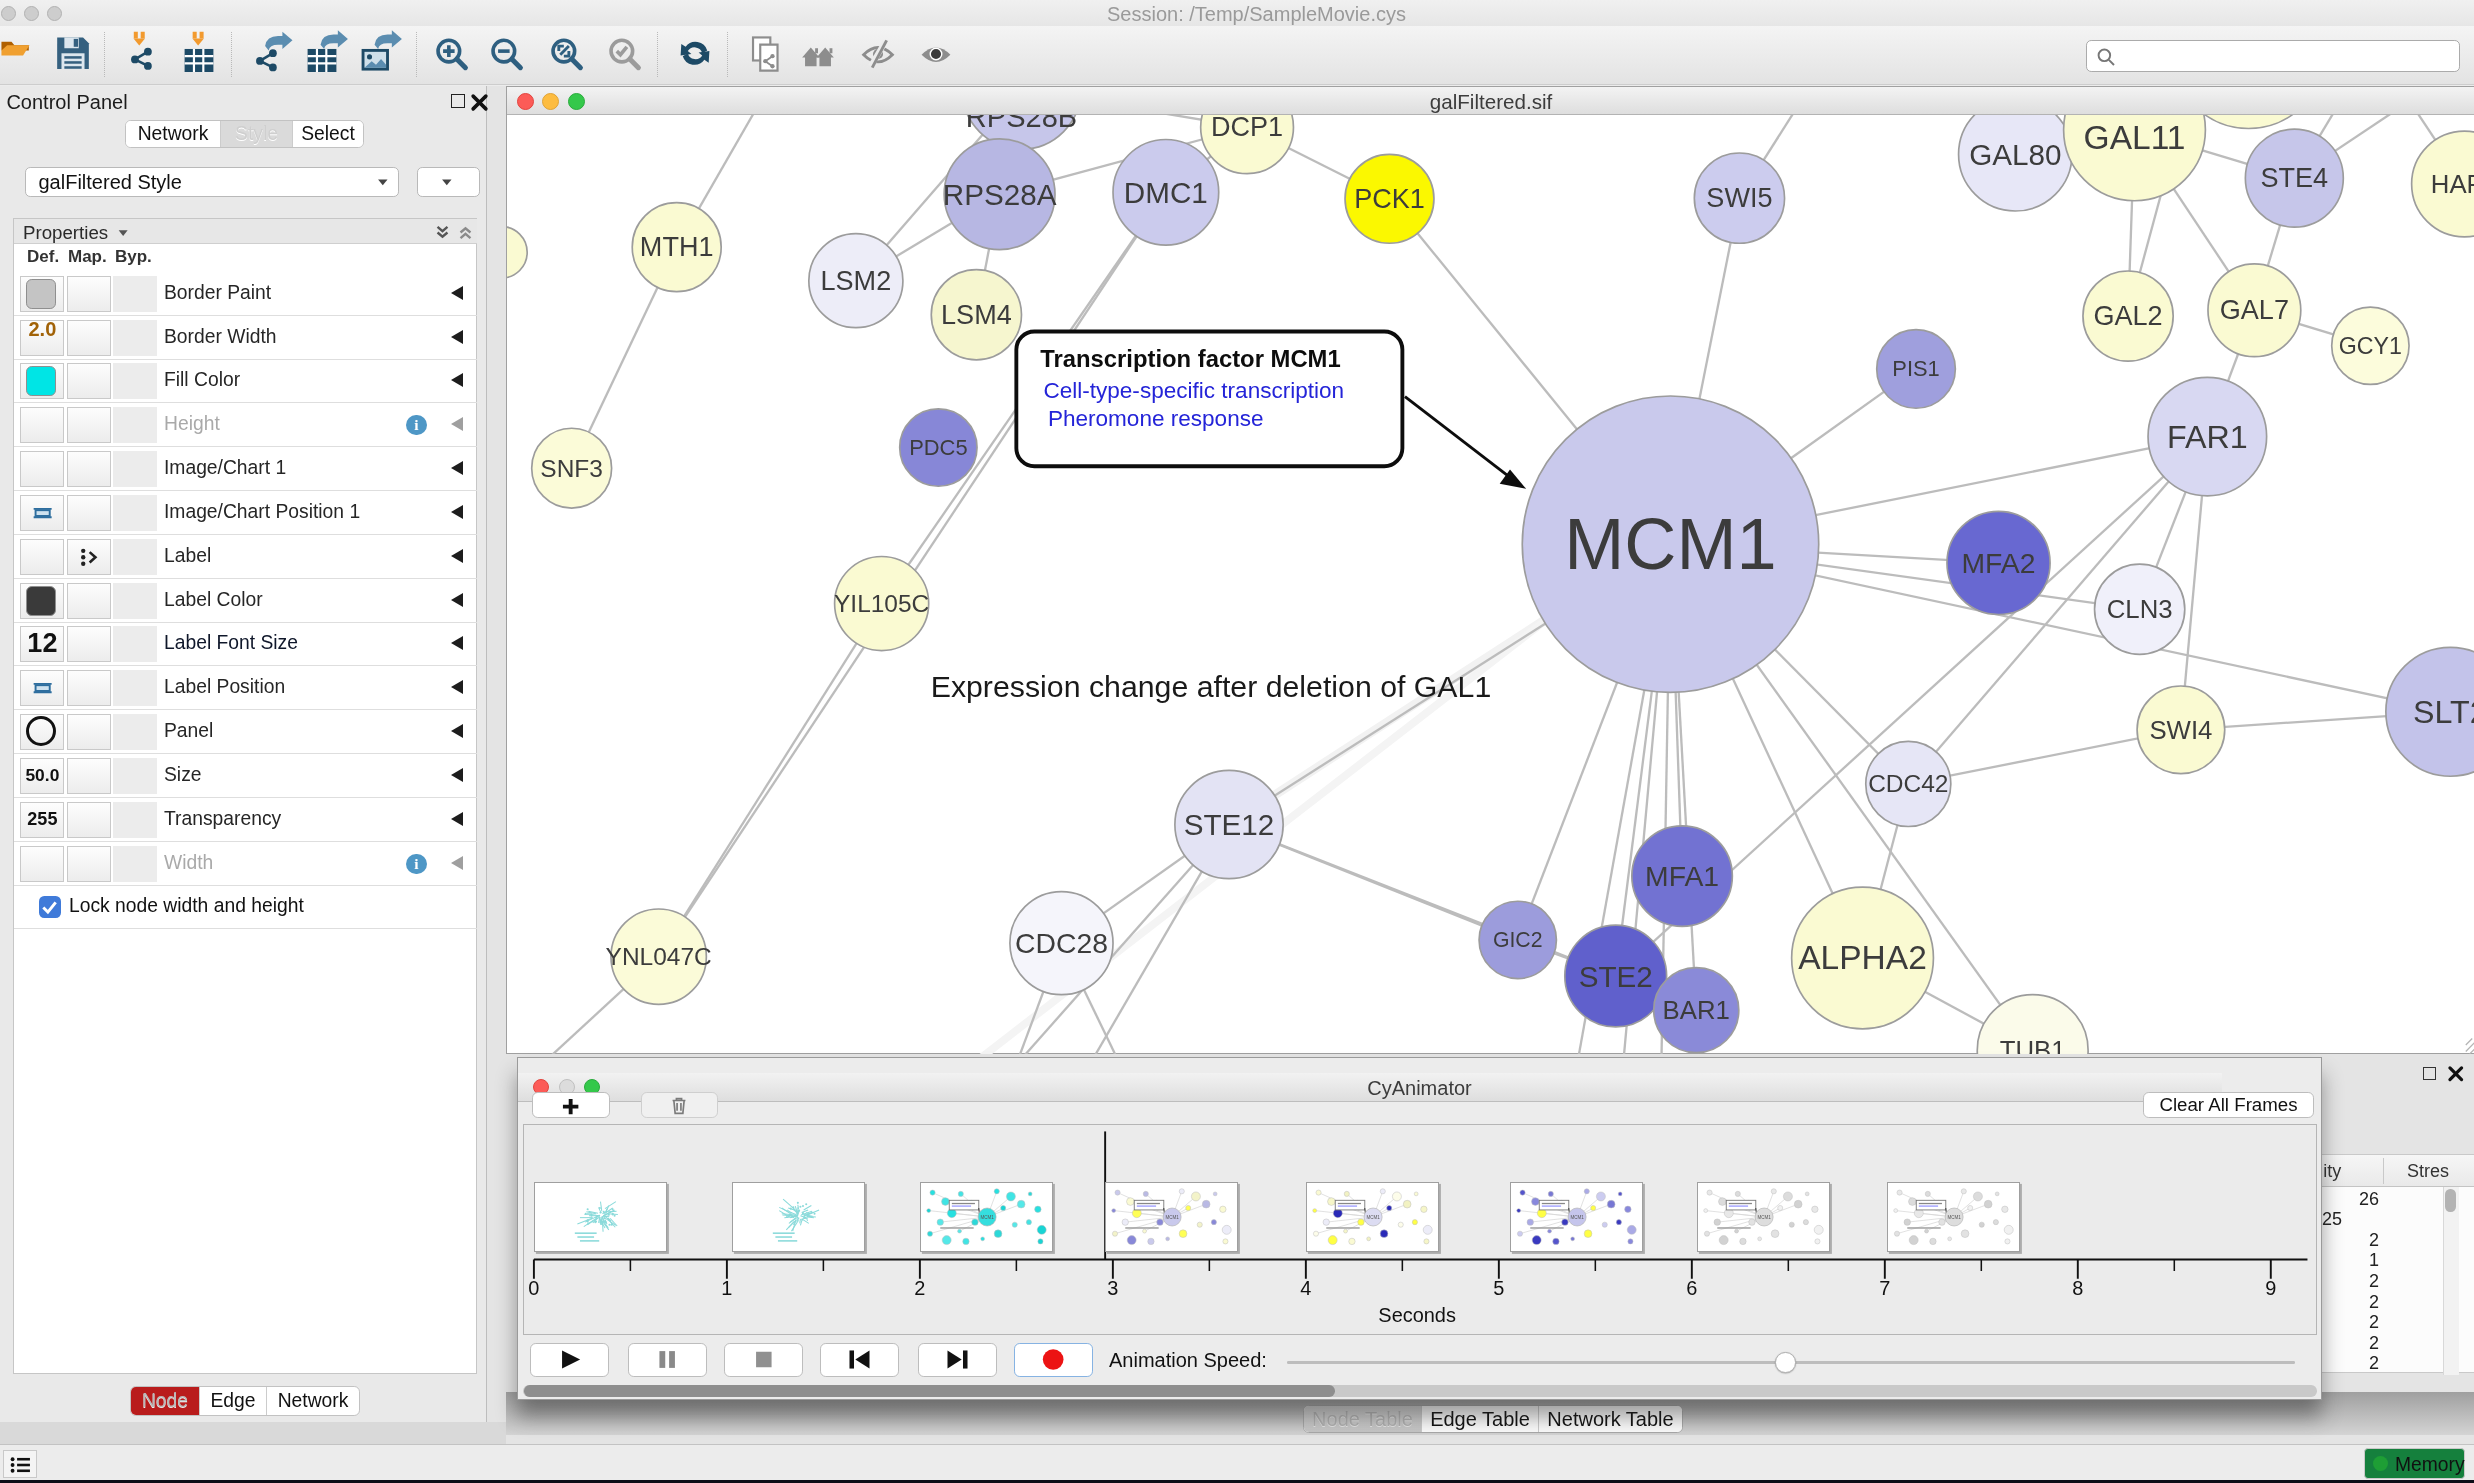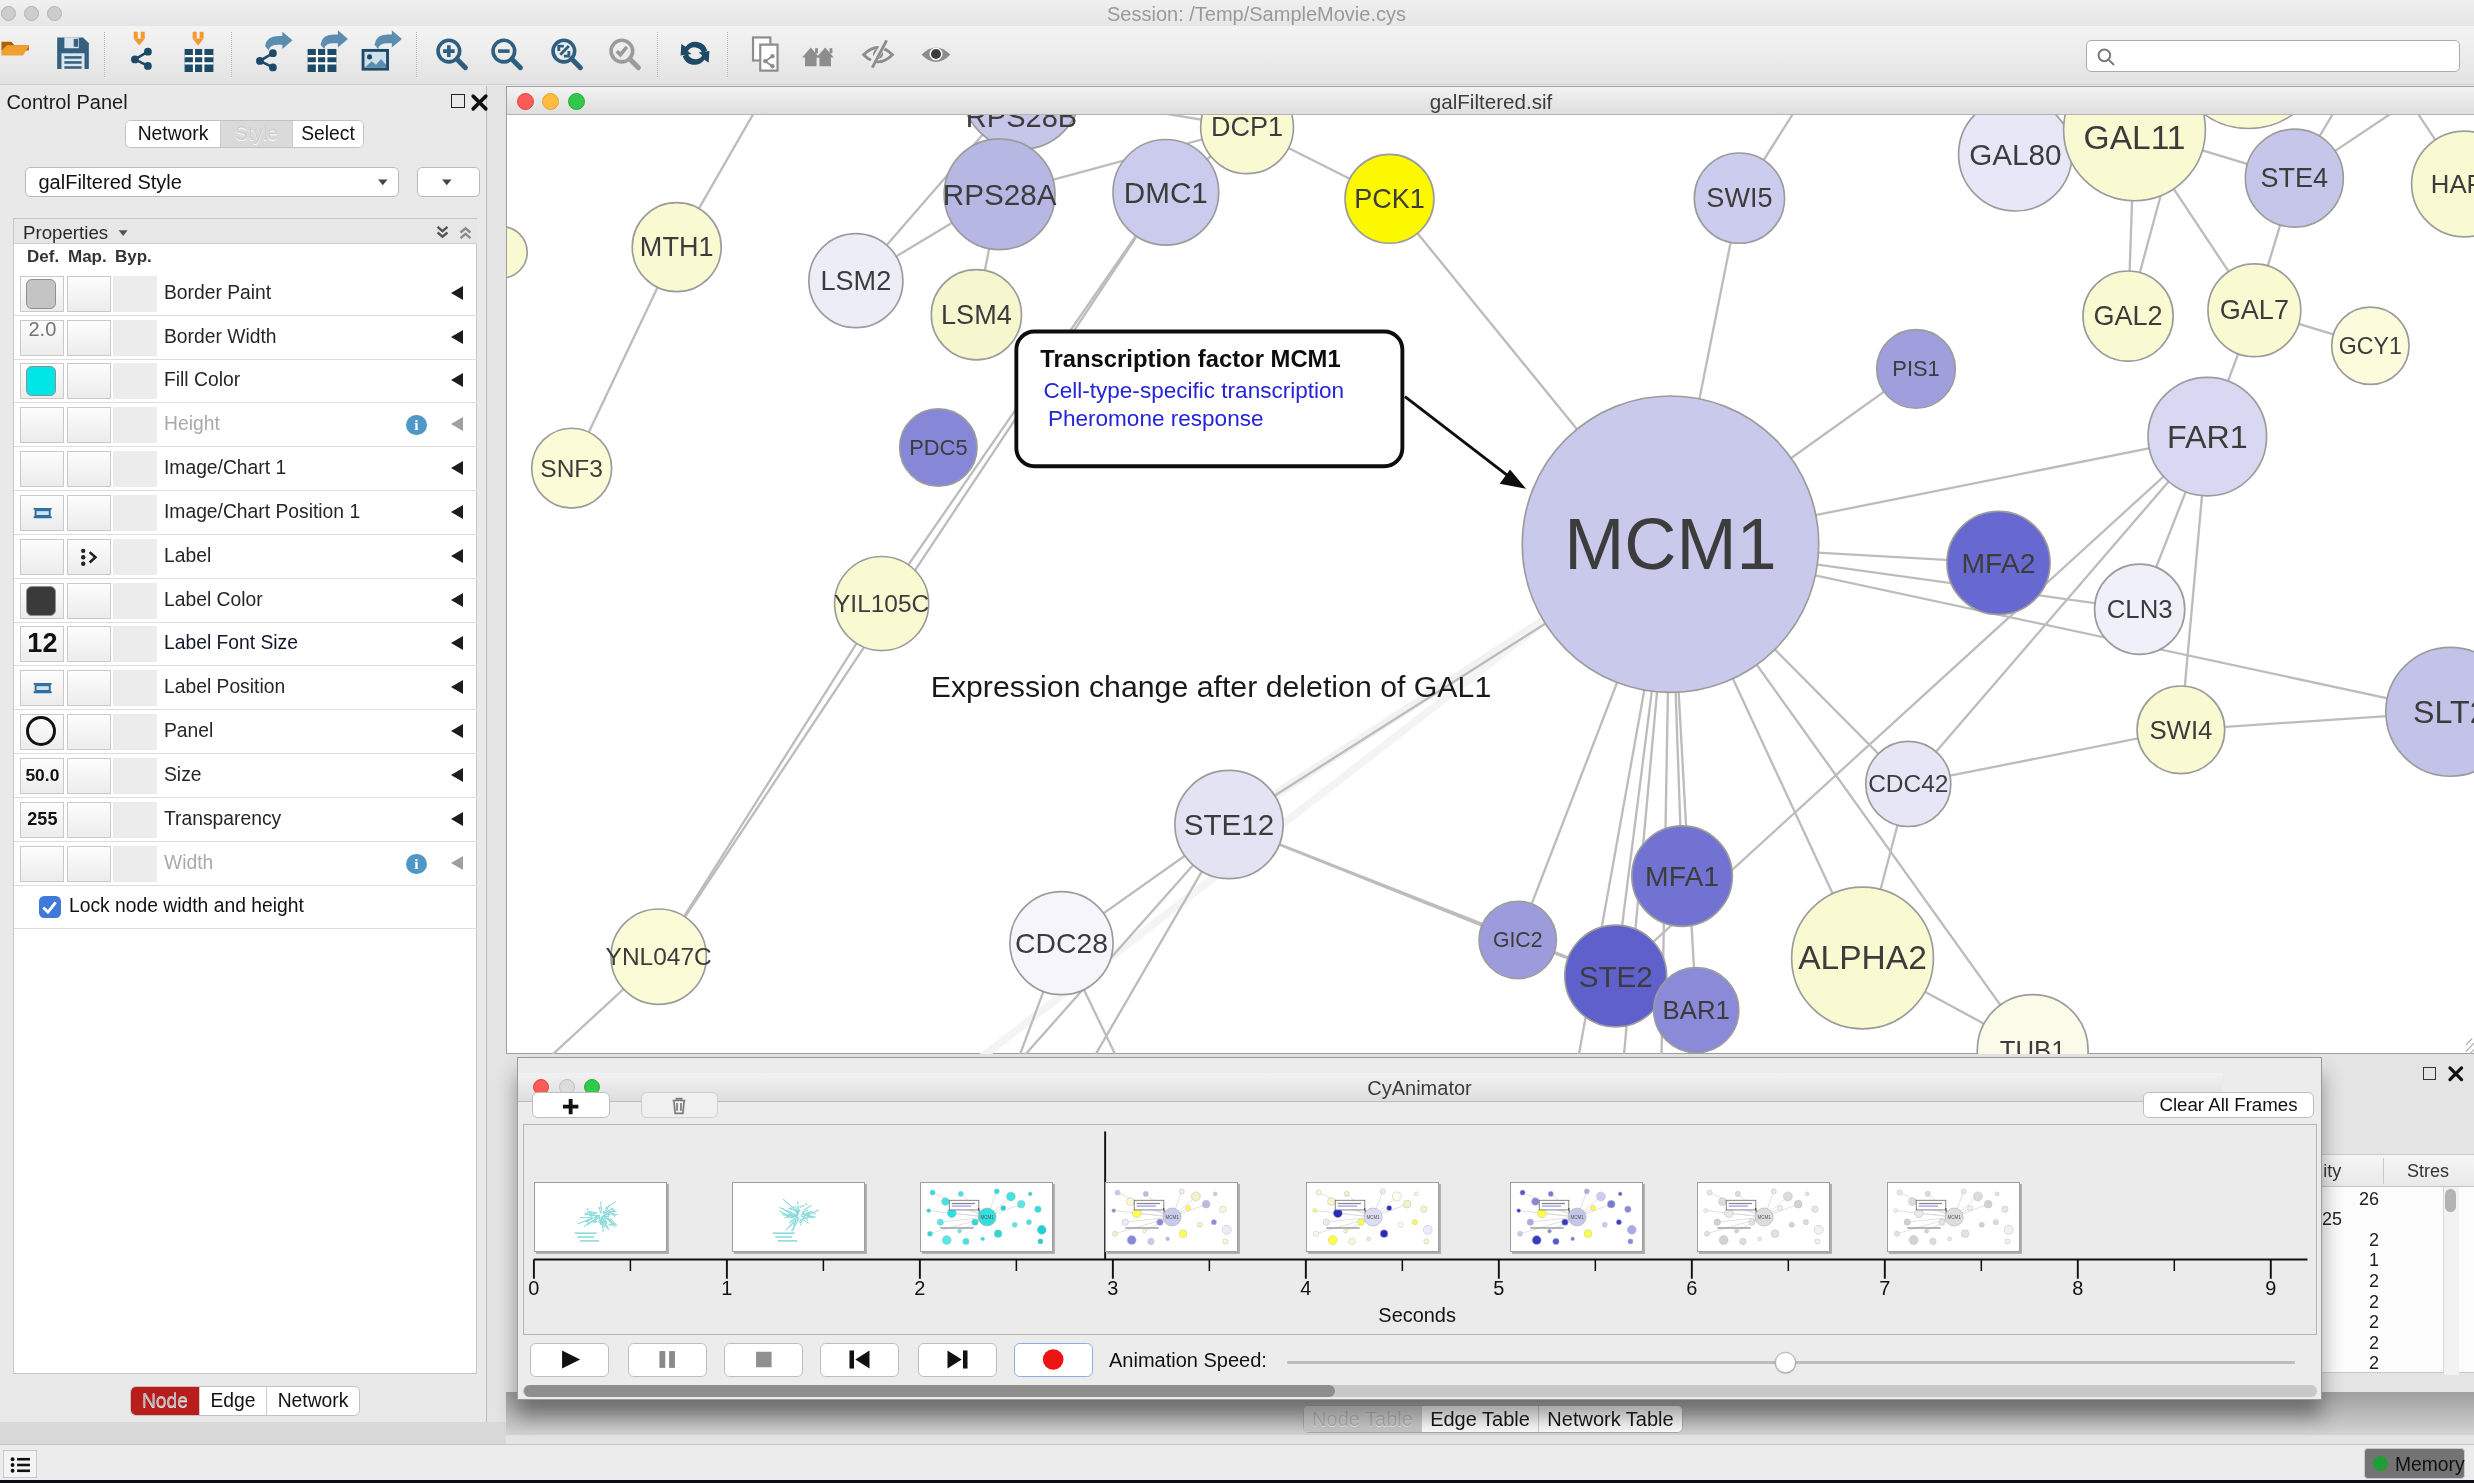--- a/index.html
+++ b/index.html
@@ -192,21 +192,21 @@
       <div style="position:absolute;left:99px;top:3.9px;width:44px;height:36px;background:#ececec"></div>
       <div class="abs" style="left:150px;top:10.3px;font-size:19.3px;color:#262626">Border Paint</div>
       <div class="abs" style="left:11.6px;top:7px;width:30px;height:30px;background:#c4c4c4;border:1.3px solid #8f8f8f;border-radius:5.8px"></div>
       <div class="abs" style="left:437px;top:14px;width:0;height:0;border-top:7.7px solid transparent;border-bottom:7.7px solid transparent;border-right:12.2px solid #1d1d1d"></div>
     </div>
     <div class="abs" style="left:0;top:97px;width:463px;height:44px;border-bottom:0.6px solid #dedede">
       <div style="background:linear-gradient(#fdfdfd,#ececec);border:0.6px solid #c9c9c9;position:absolute;left:6.4px;top:3.9px;width:44px;height:36px"></div>
       <div style="background:linear-gradient(#fdfdfd,#ececec);border:0.6px solid #c9c9c9;position:absolute;left:53px;top:3.9px;width:44px;height:36px"></div>
       <div style="position:absolute;left:99px;top:3.9px;width:44px;height:36px;background:#ececec"></div>
       <div class="abs" style="left:150px;top:10.3px;font-size:19.3px;color:#262626">Border Width</div>
-      <div class="abs" style="left:6.4px;top:3.9px;width:44px;height:20px;display:flex;align-items:center;justify-content:center;font-size:20px;font-weight:normal;color:#737373">2.0</div>
+      <div class="abs" style="left:6.4px;top:3.9px;width:44px;height:20px;display:flex;align-items:center;justify-content:center;font-size:20px;font-weight:bold;color:#a16207">2.0</div>
       <div class="abs" style="left:437px;top:14px;width:0;height:0;border-top:7.7px solid transparent;border-bottom:7.7px solid transparent;border-right:12.2px solid #1d1d1d"></div>
     </div>
     <div class="abs" style="left:0;top:140px;width:463px;height:44px;border-bottom:0.6px solid #dedede">
       <div style="background:linear-gradient(#fdfdfd,#ececec);border:0.6px solid #c9c9c9;position:absolute;left:6.4px;top:3.9px;width:44px;height:36px"></div>
       <div style="background:linear-gradient(#fdfdfd,#ececec);border:0.6px solid #c9c9c9;position:absolute;left:53px;top:3.9px;width:44px;height:36px"></div>
       <div style="position:absolute;left:99px;top:3.9px;width:44px;height:36px;background:#ececec"></div>
       <div class="abs" style="left:150px;top:10.3px;font-size:19.3px;color:#262626">Fill Color</div>
       <div class="abs" style="left:11.6px;top:7px;width:30px;height:30px;background:#00e5e5;border:1.3px solid #8f8f8f;border-radius:5.8px"></div>
       <div class="abs" style="left:437px;top:14px;width:0;height:0;border-top:7.7px solid transparent;border-bottom:7.7px solid transparent;border-right:12.2px solid #1d1d1d"></div>
     </div>
@@ -1061,19 +1061,19 @@
         <g fill="#111">
           <circle cx="4" cy="5" r="3"></circle>
           <circle cx="4" cy="14" r="3"></circle>
           <circle cx="4" cy="23" r="3"></circle>
           <rect x="11" y="3" width="20" height="4"></rect>
           <rect x="11" y="12" width="20" height="4"></rect>
           <rect x="11" y="21" width="20" height="4"></rect>
         </g>
       </svg>
  </div>
- <div class="abs" style="left:2364px;top:2.6px;width:101px;height:31px;background:#737373;border:1.3px solid #c9c9c9;border-radius:3.9px">
+ <div class="abs" style="left:2364px;top:2.6px;width:101px;height:31px;background:#15803d;border:1.3px solid #c9c9c9;border-radius:3.9px">
   <div class="tl" style="left:7.7px;top:7px;width:15.5px;height:15.5px;background:#1e9e35"></div>
   <div class="abs" style="left:30px;top:5.2px;font-size:19.3px;color:#111">Memory</div>
  </div>
 </div>
 <div class="abs" style="left:0;top:1480px;width:2475px;height:3.9px;background:#0c0c16"></div>
 
 
 </body></html>

